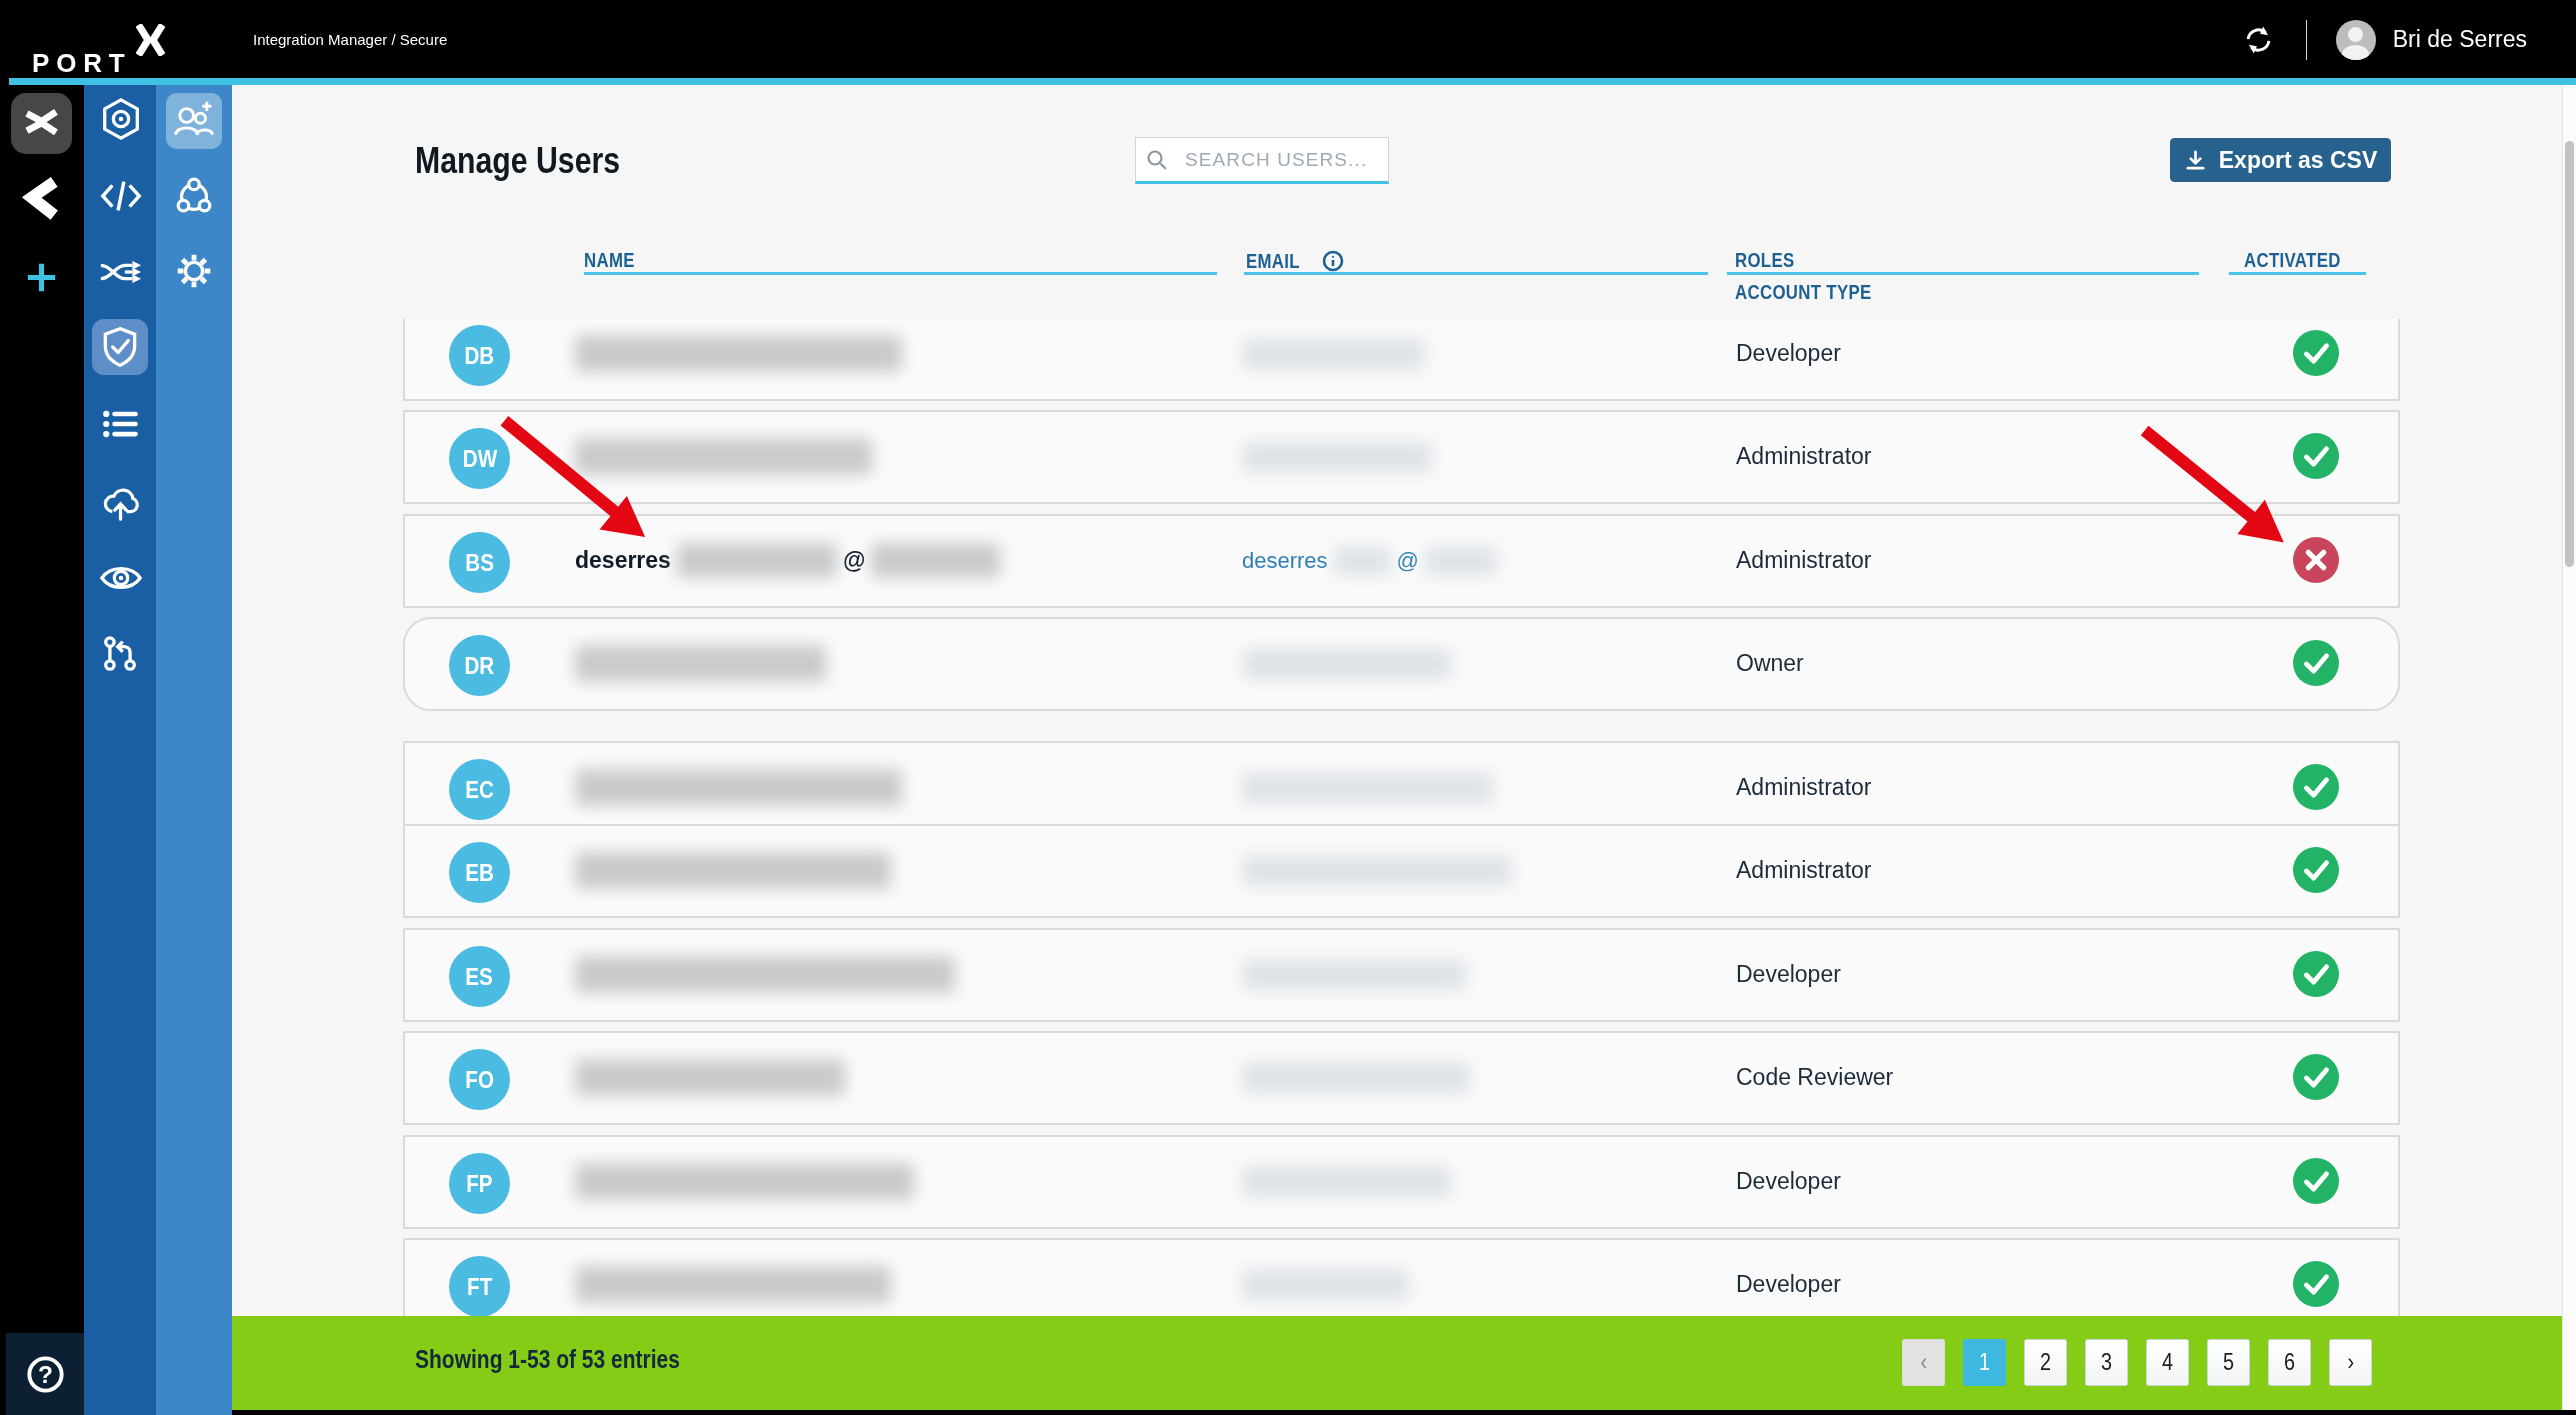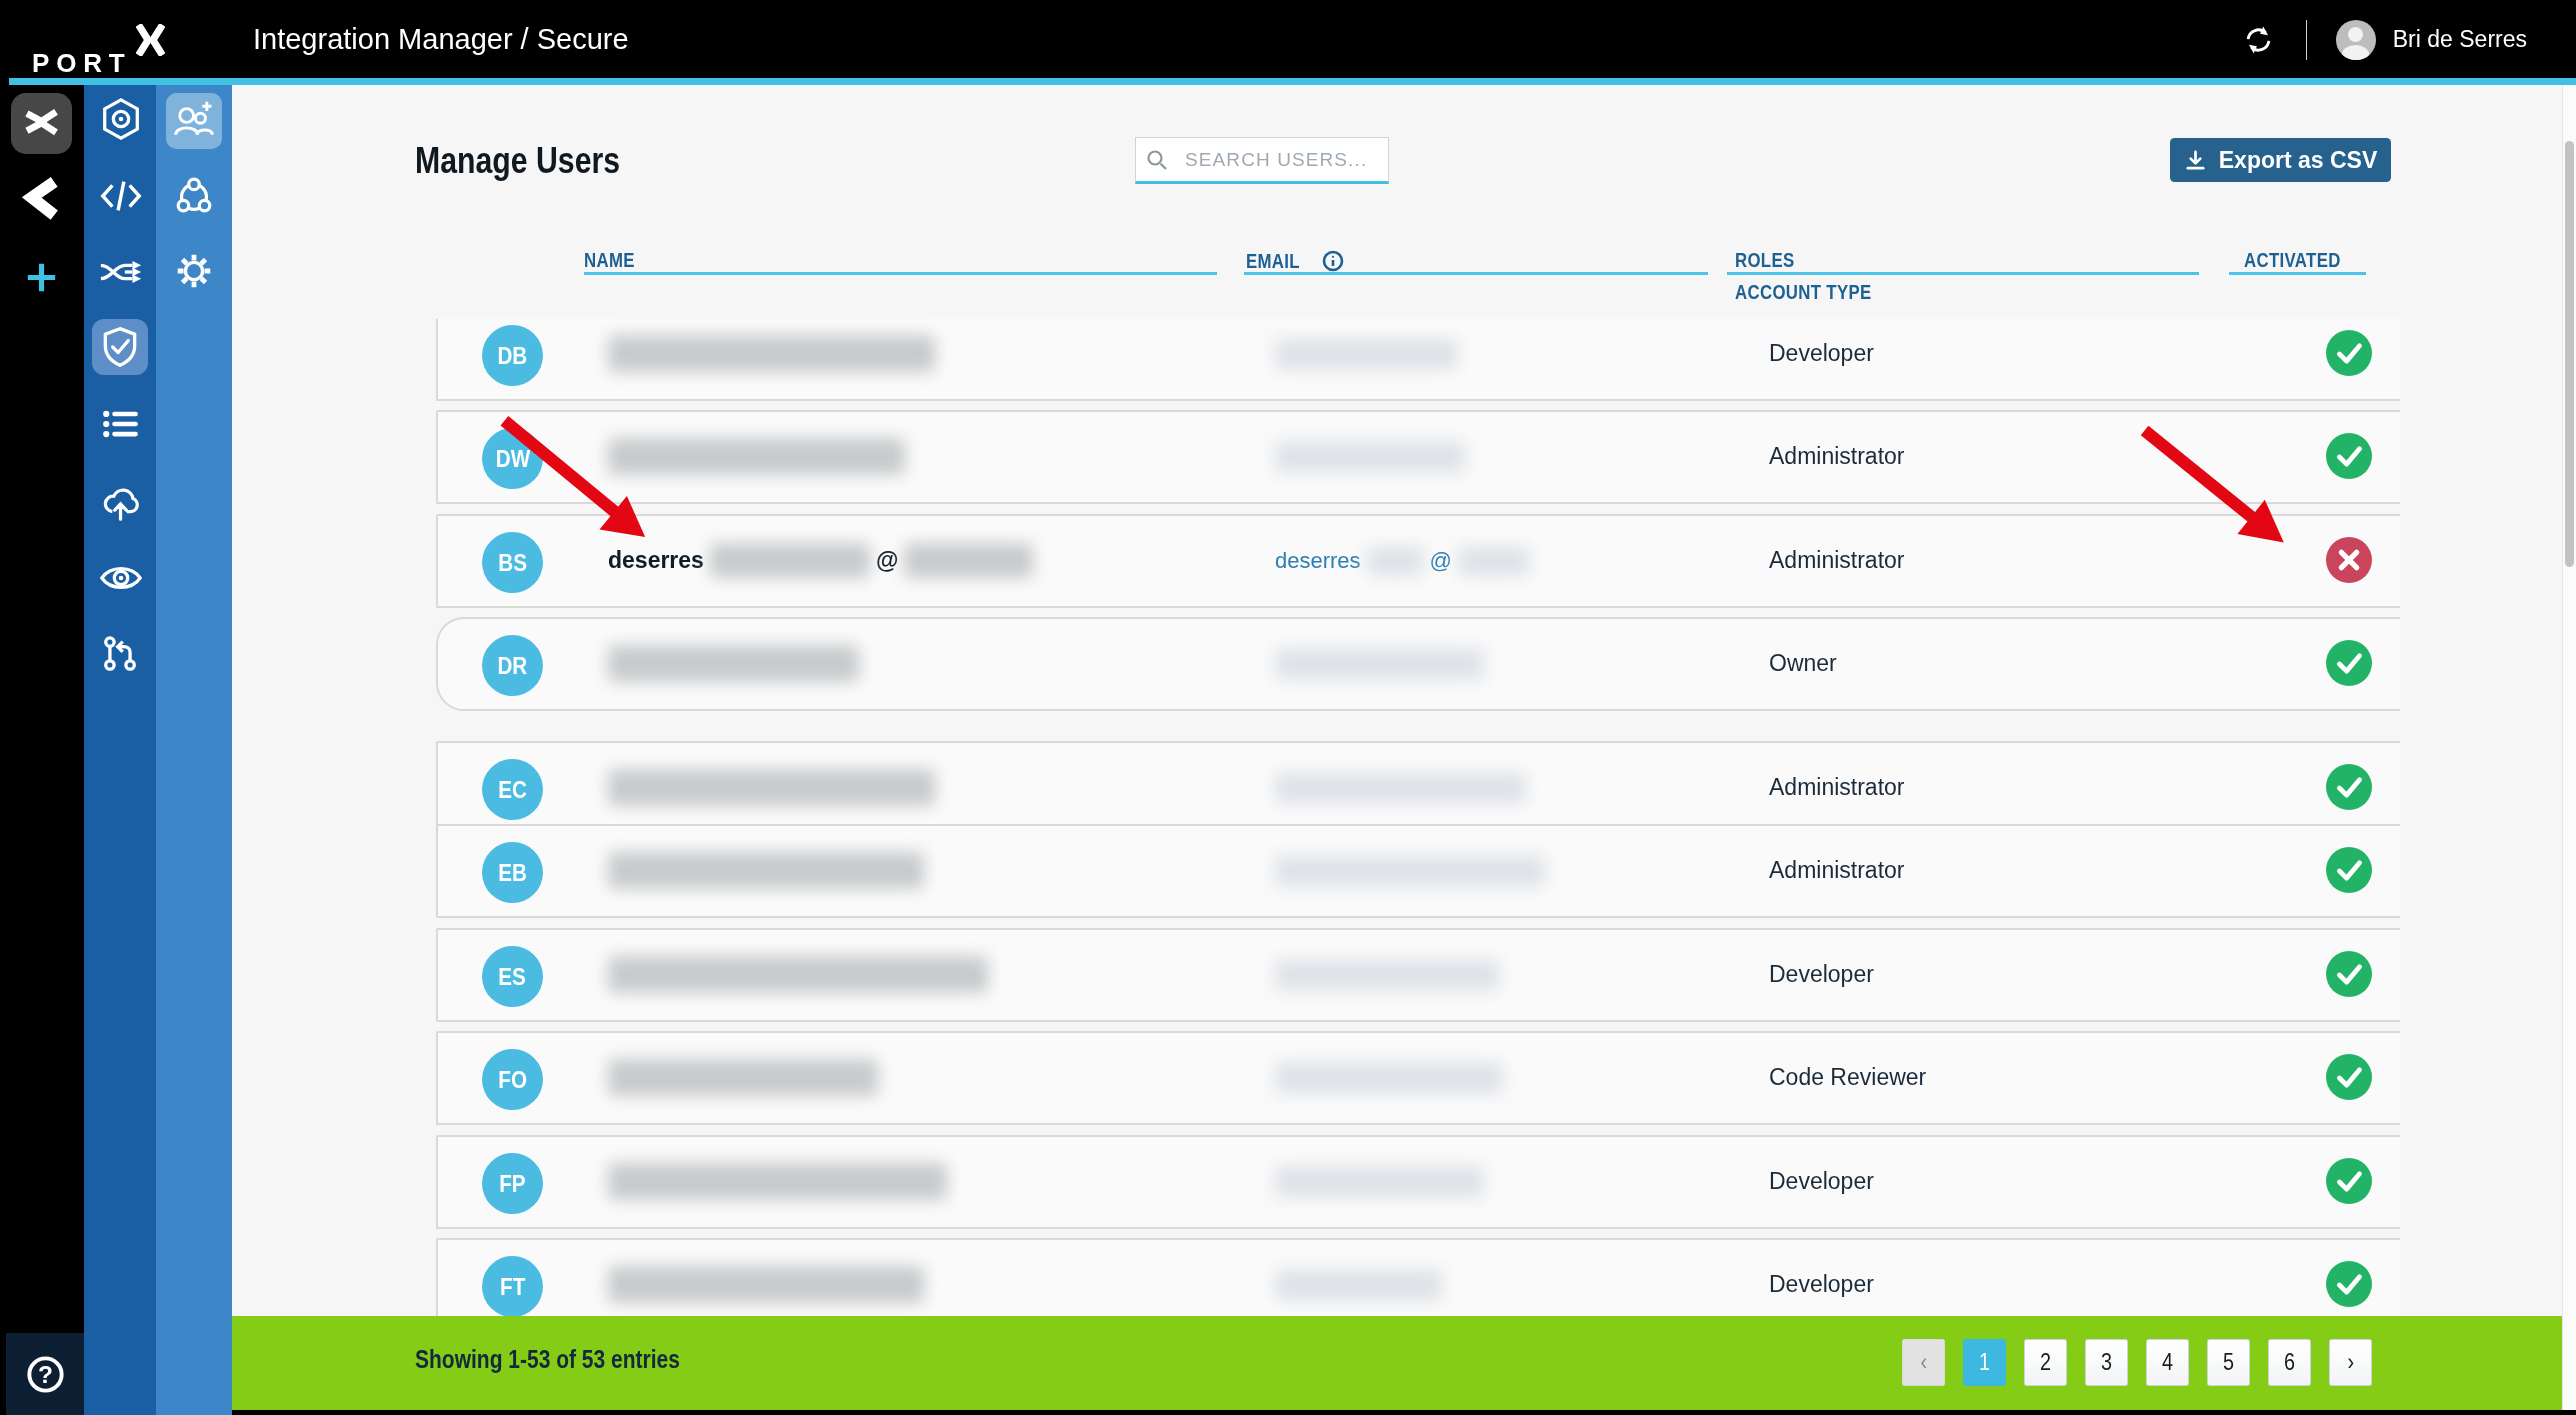--- a/index.html
+++ b/index.html
@@ -5,21 +5,21 @@
   * { margin:0; padding:0; box-sizing:border-box; }
   html,body { width:2576px; height:1415px; background:#000; font-family:"Liberation Sans", sans-serif; overflow:hidden; position:relative; }
 
   .cond { display:inline-block; transform:scaleX(0.84); transform-origin:0 50%; }
   .cond-c { display:inline-block; transform:scaleX(0.86); transform-origin:50% 50%; }
 
   
   .topbar { position:absolute; left:0; top:0; width:2576px; height:79px; background:#000; display:flex; align-items:center; }
   .logo { display:flex; align-items:center; margin-left:32px; }
   .logo-text { color:#fff; font-size:26px; font-weight:700; letter-spacing:6.8px;margin-top:48px; }
-  .breadcrumb { color:#fff; font-size:29px; font-weight:400; position:absolute; left:253px; }
+  .breadcrumb { color:#fff; font-size:15px; font-weight:400; position:absolute; left:253px; }
   .topbar-right { position:absolute; right:49px; display:flex; align-items:center; }
   .tb-divider { width:1.5px; height:40px; background:#cfd3d6; margin:0 29px 0 30px; }
   .tb-avatar { width:40px; height:40px; border-radius:50%; background:#bdbdbd; position:relative; overflow:hidden; margin-right:16.7px; }
   .tb-avatar .head { position:absolute; left:12px; top:7.6px; width:15px; height:15px; border-radius:50%; background:#f2f2f2; }
   .tb-avatar .body { position:absolute; left:6px; top:25px; width:27px; height:18px; border-radius:50%; background:#f2f2f2; }
   .tb-username { color:#fff; font-size:23px; }
   .accent-line { position:absolute; left:9px; top:78px; width:2567px; height:6.8px; background:#3fc1e3; z-index:5; }
 
   
   .rail-black { position:absolute; left:0; top:85px; width:84px; height:1330px; background:#000; }
@@ -40,21 +40,21 @@
   .search-box { position:absolute; left:903px; top:52px; width:254px; height:47px; background:#fff; border:1.5px solid #cfd4d8; border-bottom:3.8px solid #3fc1e3; display:flex; align-items:center; padding:0 9px; }
   .search-box input { border:none; outline:none; width:100%; font-family:"Liberation Sans", sans-serif; font-size:19px; color:#5b666e; letter-spacing:1.1px; margin-left:16px; background:transparent; }
   .search-box input::placeholder { color:#9fa9b2; }
   .export-btn { position:absolute; left:1938px; top:53px; width:221px; height:44px; background:#27618e; border:none; border-radius:4.6px; color:#fff; font-size:23px; font-weight:700; font-family:"Liberation Sans", sans-serif; display:flex; align-items:center; justify-content:center; gap:12px; cursor:pointer; }
 
   .th { position:absolute; font-size:20px; font-weight:700; color:#1d6091; letter-spacing:0.4px; top:164px; }
   .th-underline { position:absolute; top:187px; height:3px; background:#4cc3e8; }
   .th-sub { position:absolute; top:196px; font-size:20px; font-weight:700; color:#1d6091; letter-spacing:0.4px; }
 
   .table-viewport { position:absolute; left:171px; top:234px; width:1997px; height:997px; overflow:hidden; }
-  .row { position:absolute; left:0; width:1997px; height:94px; background:#fafafa; border:2.3px solid #d9d9d9; border-radius:1.5px;margin-left:33px; }
+  .row { position:absolute; left:0; width:1997px; height:94px; background:#fafafa; border:2.3px solid #d9d9d9; border-radius:1.5px; }
   .avatar { position:absolute; left:44px; top:16px; width:61px; height:61px; border-radius:50%; background:#4cbbe2; display:flex; align-items:center; justify-content:center; color:#fff; font-size:24px; font-weight:700; }
   .redact { border-radius:6px; filter:blur(7.6px); }
   .redact-name { background:#c8cacc; height:37px; }
   .redact-email { background:#dfe3e8; height:32px; }
   .name-cell { position:absolute; left:170px; top:0; height:89px; display:flex; align-items:center; gap:6px; font-size:23px; font-weight:700; color:#101c28; }
   .email-cell { position:absolute; left:837px; top:0; height:89px; display:flex; align-items:center; gap:6px; font-size:22px; color:#2e7fb3; }
   .role-cell { position:absolute; left:1331px; top:0; height:89px; display:flex; align-items:center; font-size:23px; color:#1b2b3a; }
   .status { position:absolute; left:1888px; top:21px; width:46px; height:46px; cursor:pointer; }
 
   

